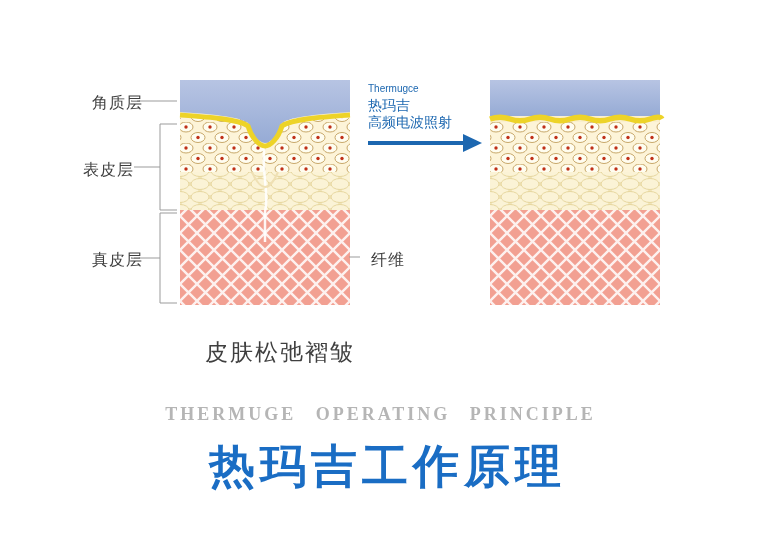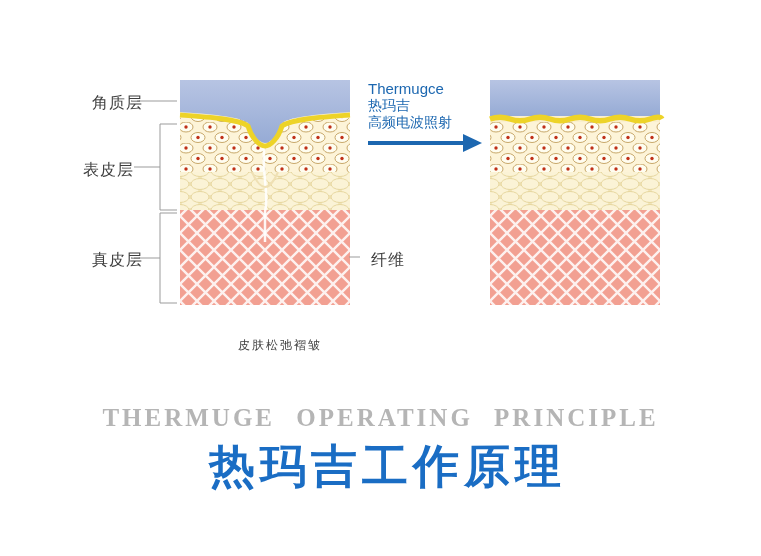--- a/index.html
+++ b/index.html
@@ -16,31 +16,31 @@
   .layer-label {
     position: absolute;
     font-size: 16px; color: #3f3f3f; letter-spacing: 1px;
     white-space: nowrap;
   }
   .arrow-text {
     position: absolute; left: 368px; top: 80px;
     color: #1c67b0; font-size: 14px; line-height: 17px;
     white-space: nowrap;
   }
-  .arrow-text .en { font-size: 15px; }
+  .arrow-text .en { font-size: 10px; }
   .caption {
     position: absolute; top: 337px; width: 200px; text-align: center;
-    font-size: 12px; color: #3f3f3f; letter-spacing: 2px; white-space: nowrap;
+    font-size: 23px; color: #3f3f3f; letter-spacing: 2px; white-space: nowrap;
   }
   .caption.before { left: 180px; }
   .caption.after  { left: 475px; }
   .subtitle {
     position: absolute; left: 0; right: 0; top: 404px; text-align: center;
     font-family: "Liberation Serif", serif; font-weight: 700;
-    font-size: 25px; letter-spacing: 3px; word-spacing: 12px;
+    font-size: 18px; letter-spacing: 3px; word-spacing: 12px;
     color: #b5b5b5; white-space: nowrap;
   }
   .main-title {
     position: absolute; left: 0; right: 0; top: 436px; text-align: center;
     font-size: 46px; font-weight: 700; letter-spacing: 5px;
     color: #1a6dc4; white-space: nowrap; padding-left: 14px;
   }
 </style>
 </head>
 <body>

